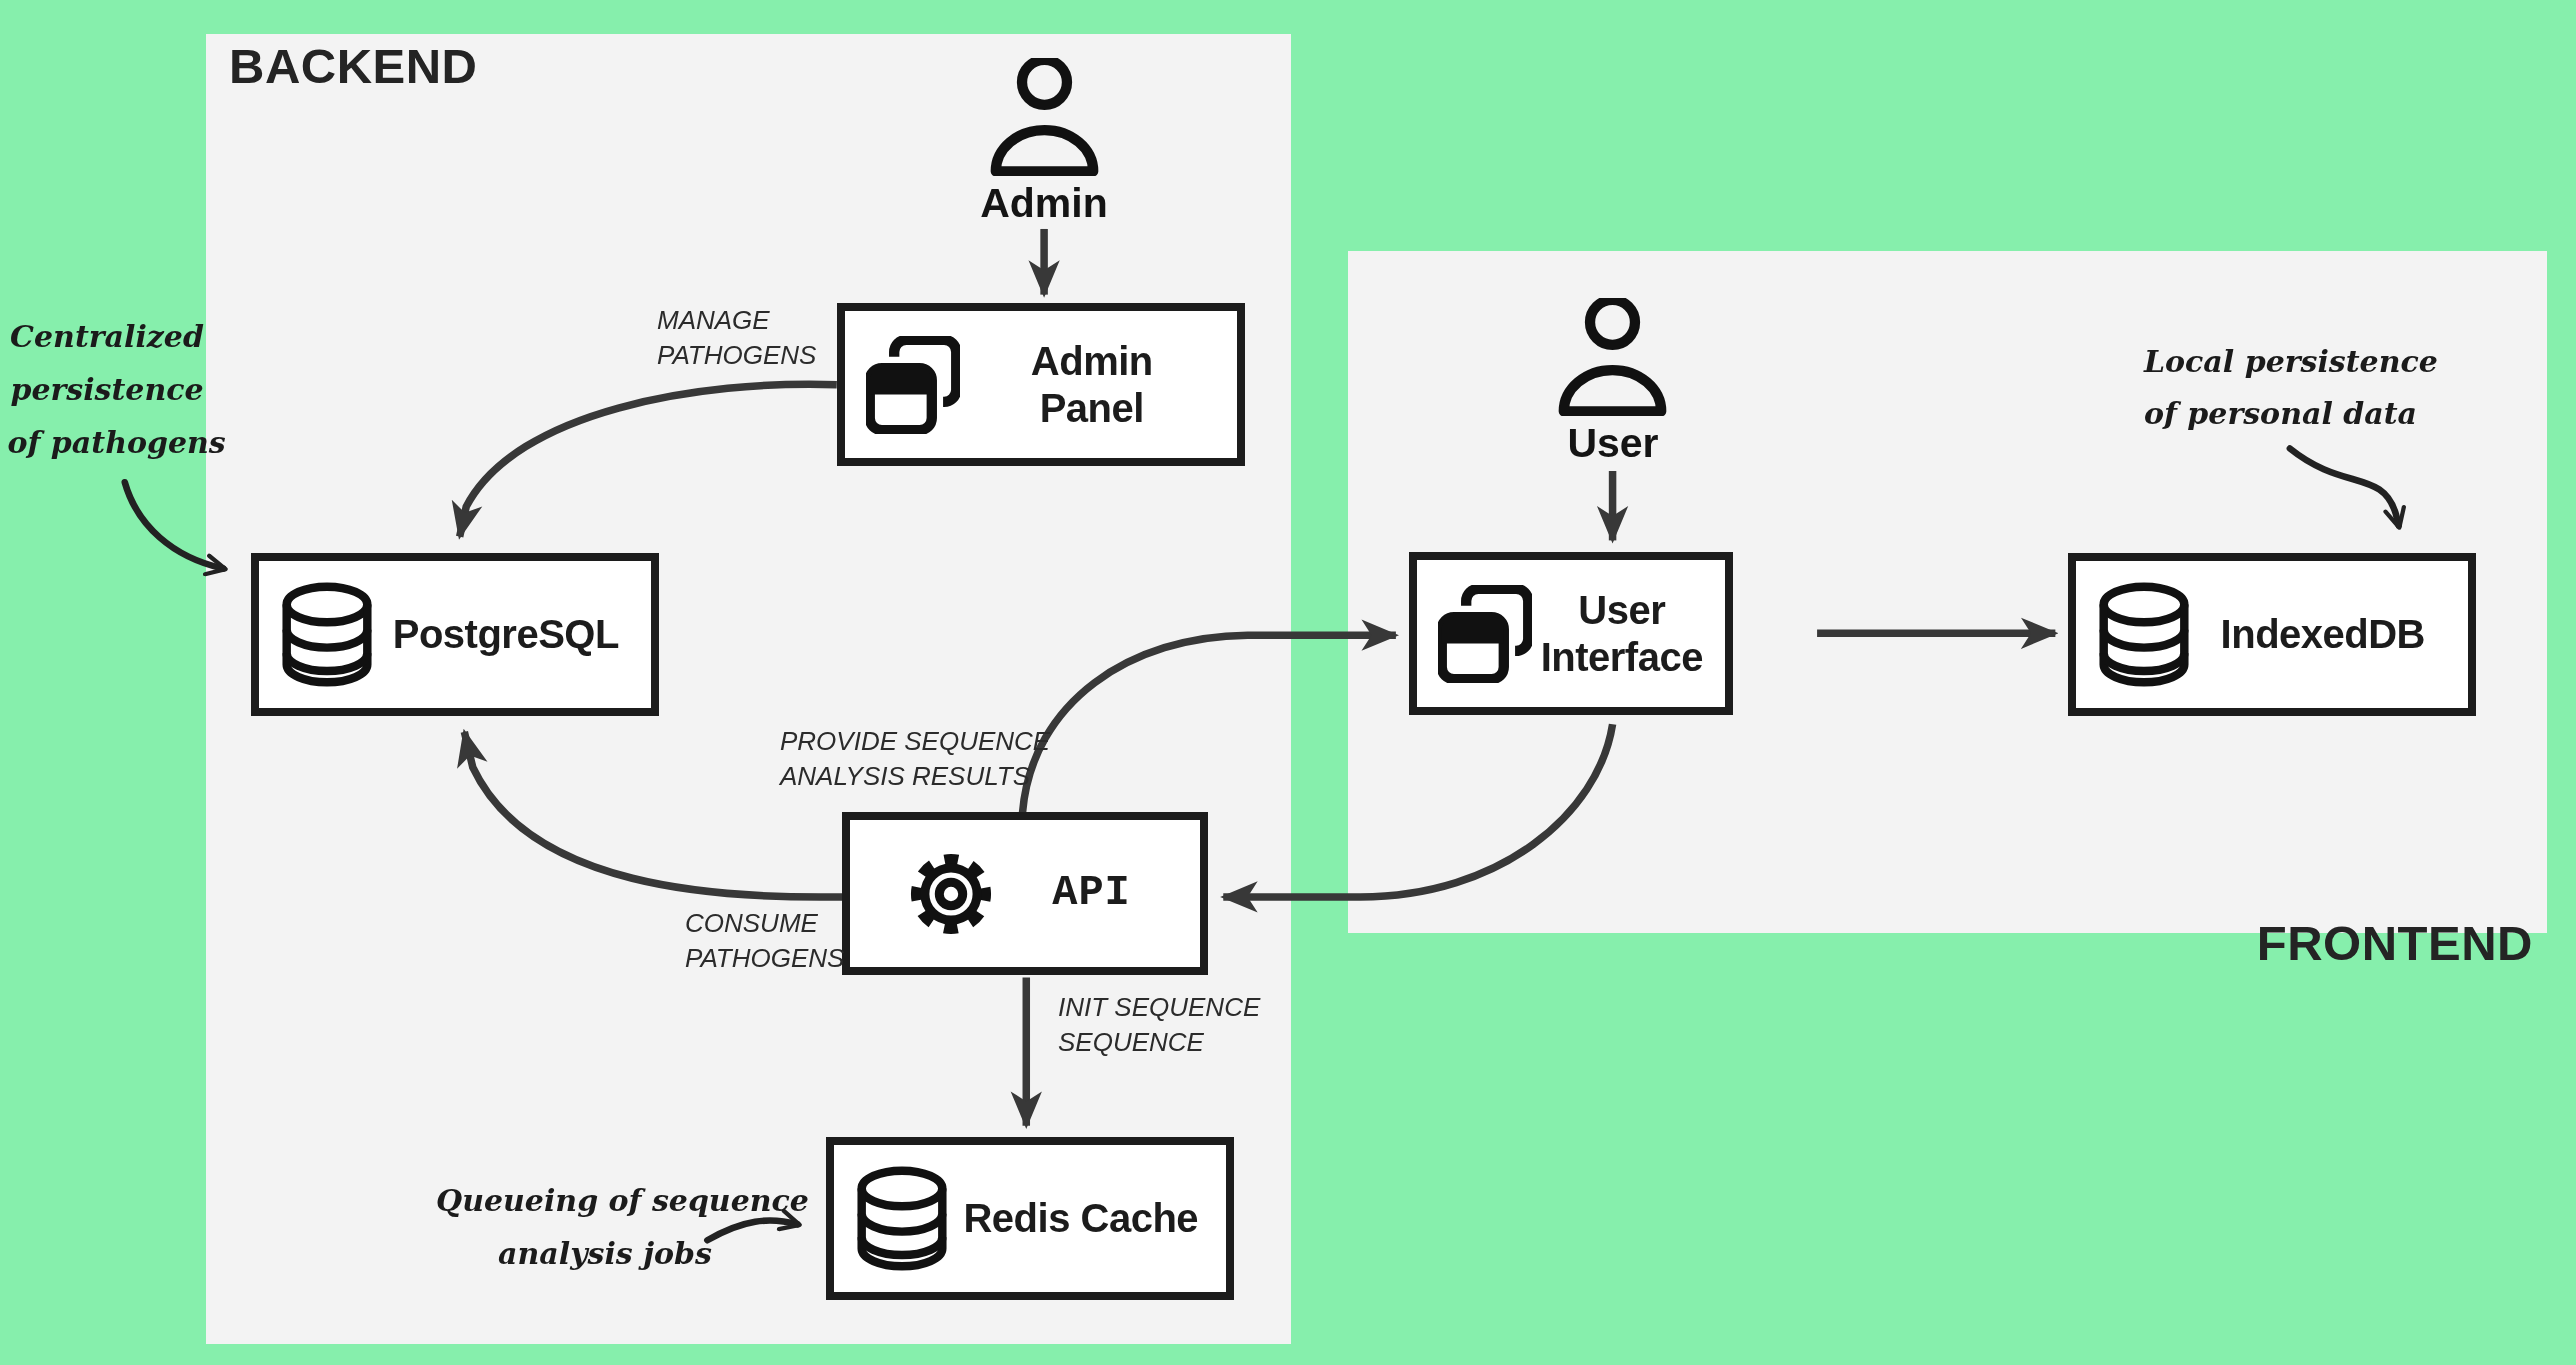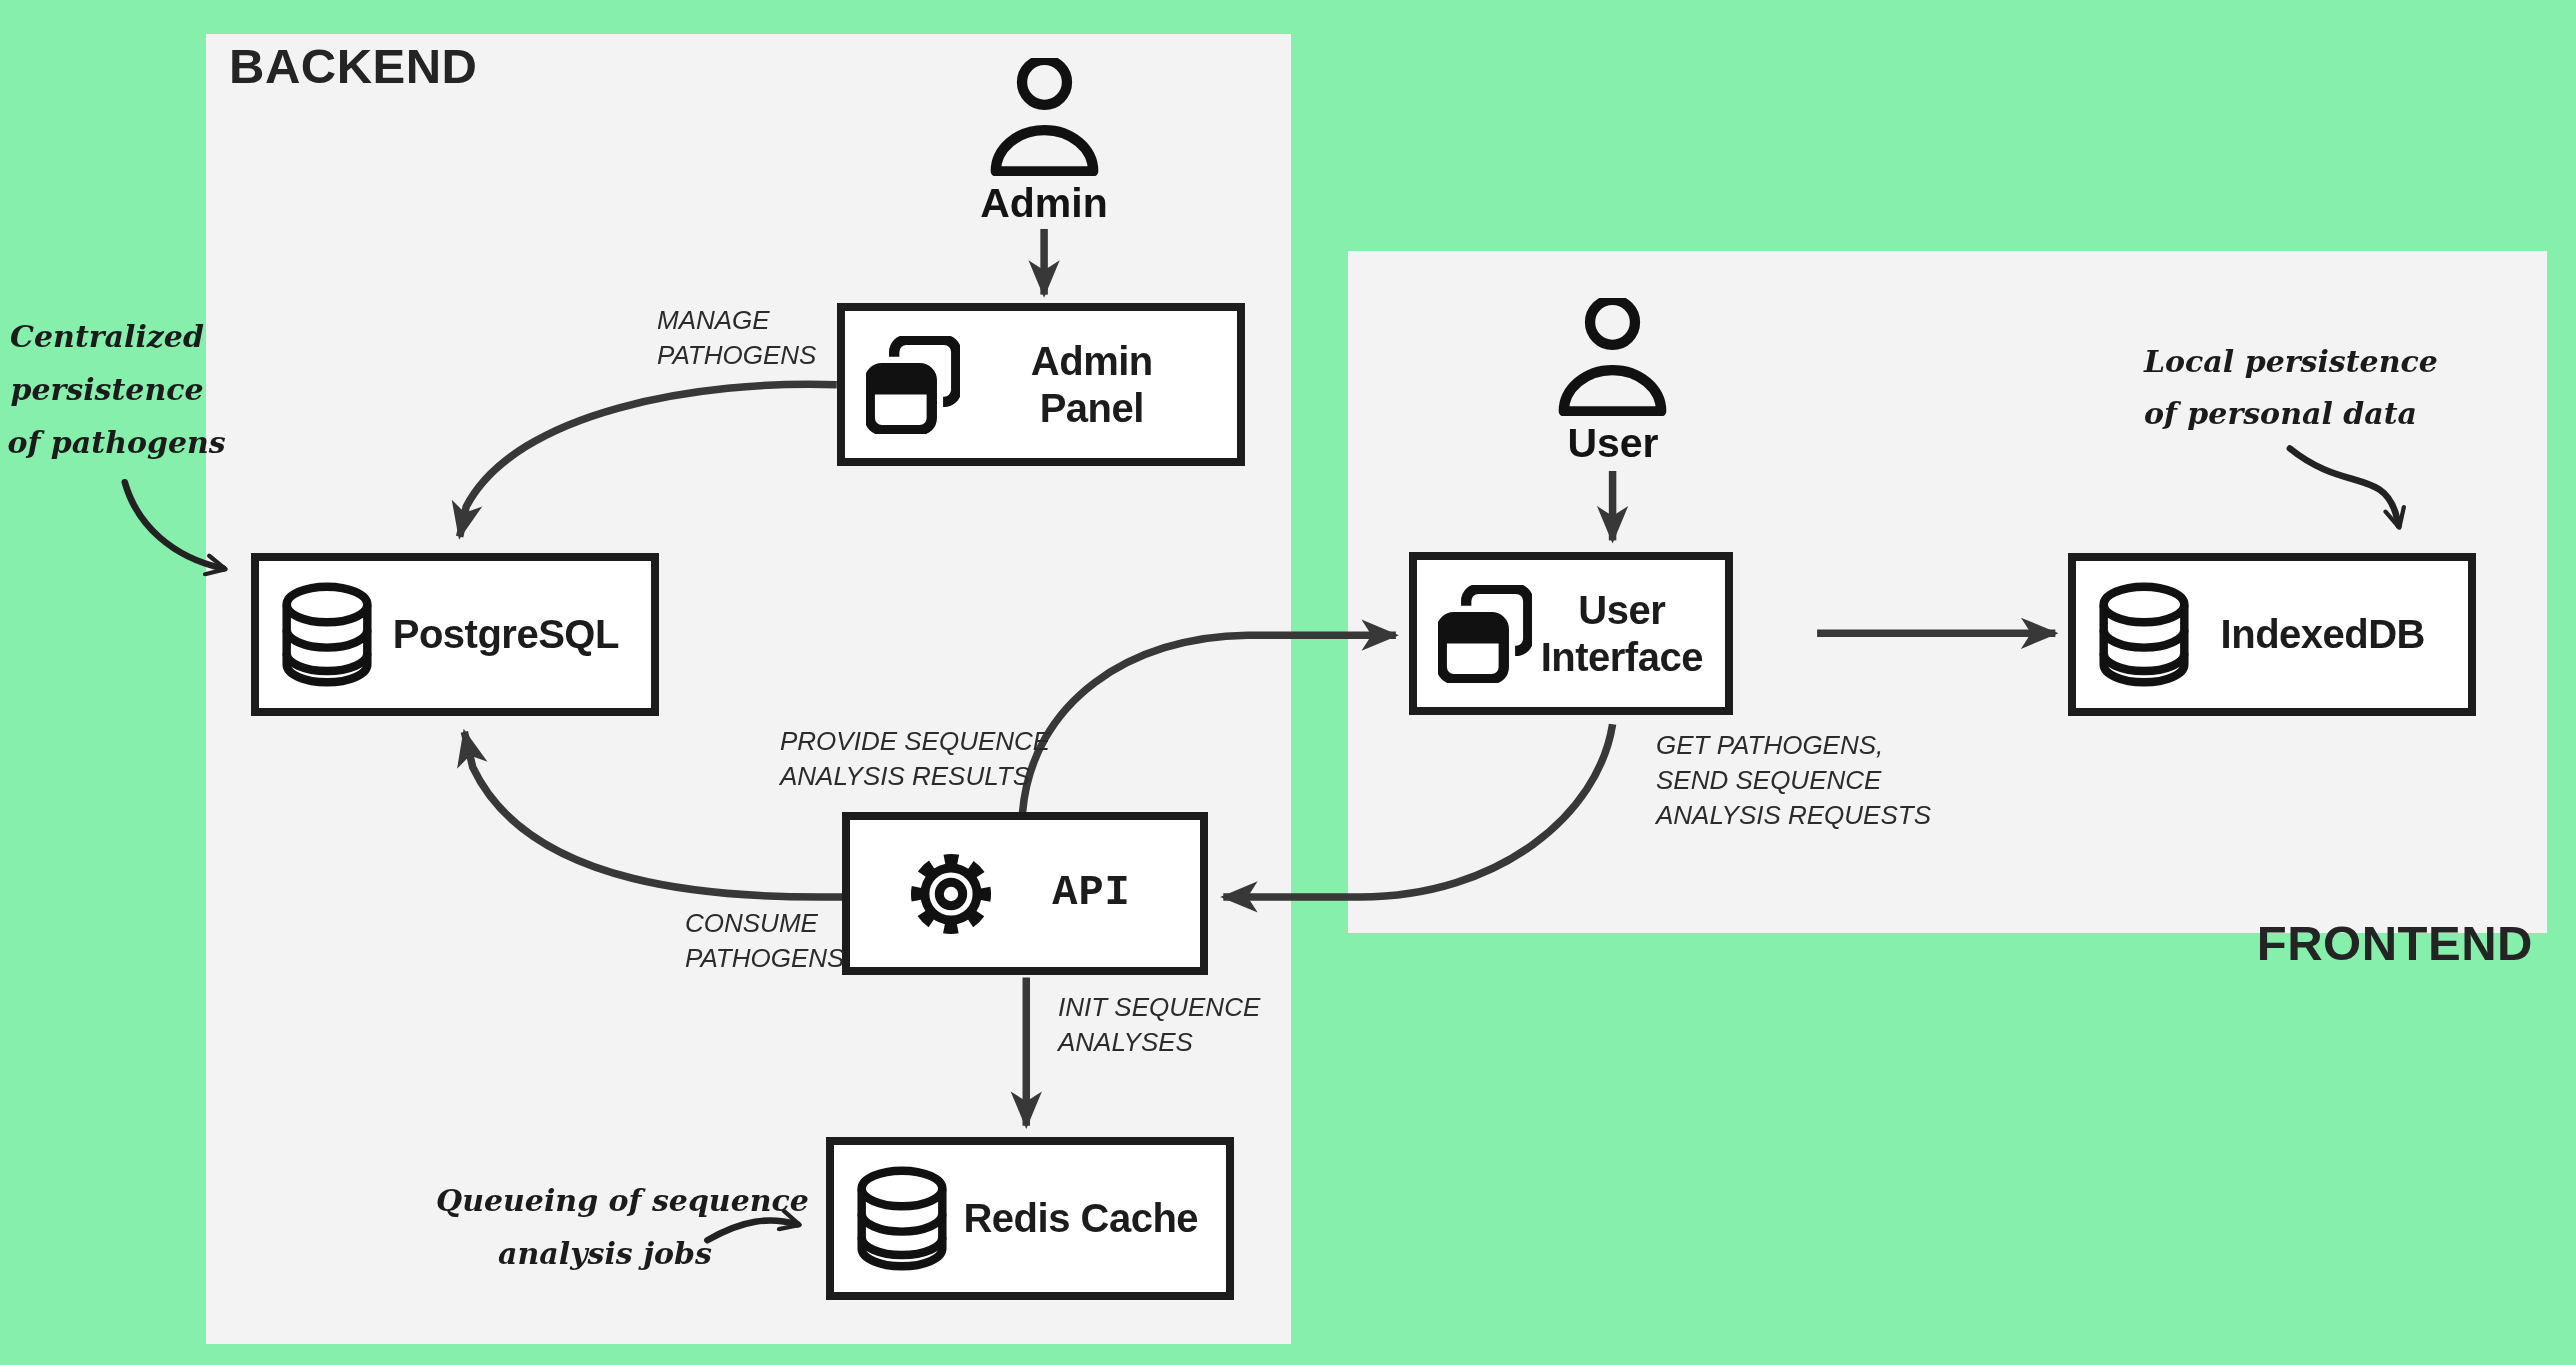--- a/index.html
+++ b/index.html
@@ -201,26 +201,21 @@
   <div class="elabel" style="left:780px;top:724px;">
     <div>PROVIDE SEQUENCE</div>
     <div>ANALYSIS RESULTS</div>
   </div>
   <div class="elabel" style="left:685px;top:906px;">
     <div>CONSUME</div>
     <div>PATHOGENS</div>
   </div>
   <div class="elabel" style="left:1058px;top:990px;">
     <div>INIT SEQUENCE</div>
-    <div>ANALYSES</div>
-  </div>
-  <div class="elabel" style="left:1656px;top:728px;">
-    <div>GET PATHOGENS,</div>
-    <div>SEND SEQUENCE</div>
-    <div>ANALYSIS REQUESTS</div>
+    <div>SEQUENCE</div>
   </div>
 
   <div class="note" style="left:7.5px;top:310px;width:199px;">
     <div>Centralized</div>
     <div>persistence</div>
     <div>of pathogens</div>
   </div>
   <div class="note" style="left:2144px;top:336px;width:263px;line-height:52px;">
     <div>Local persistence</div>
     <div>of personal data</div>

